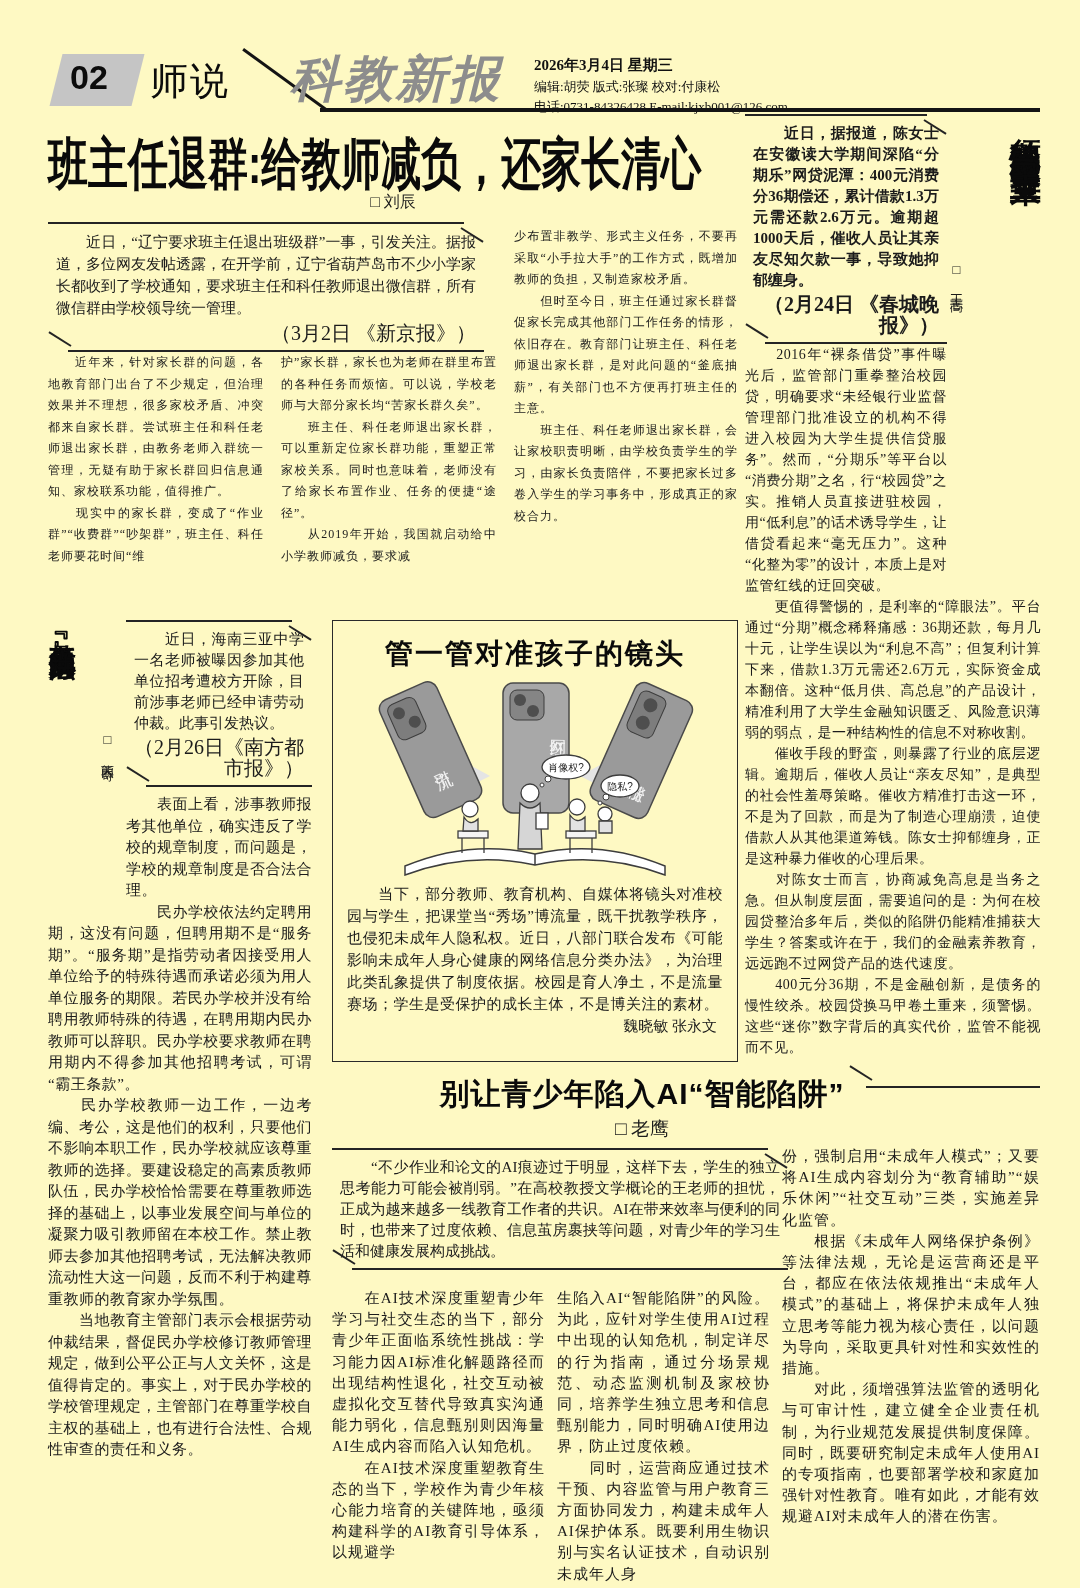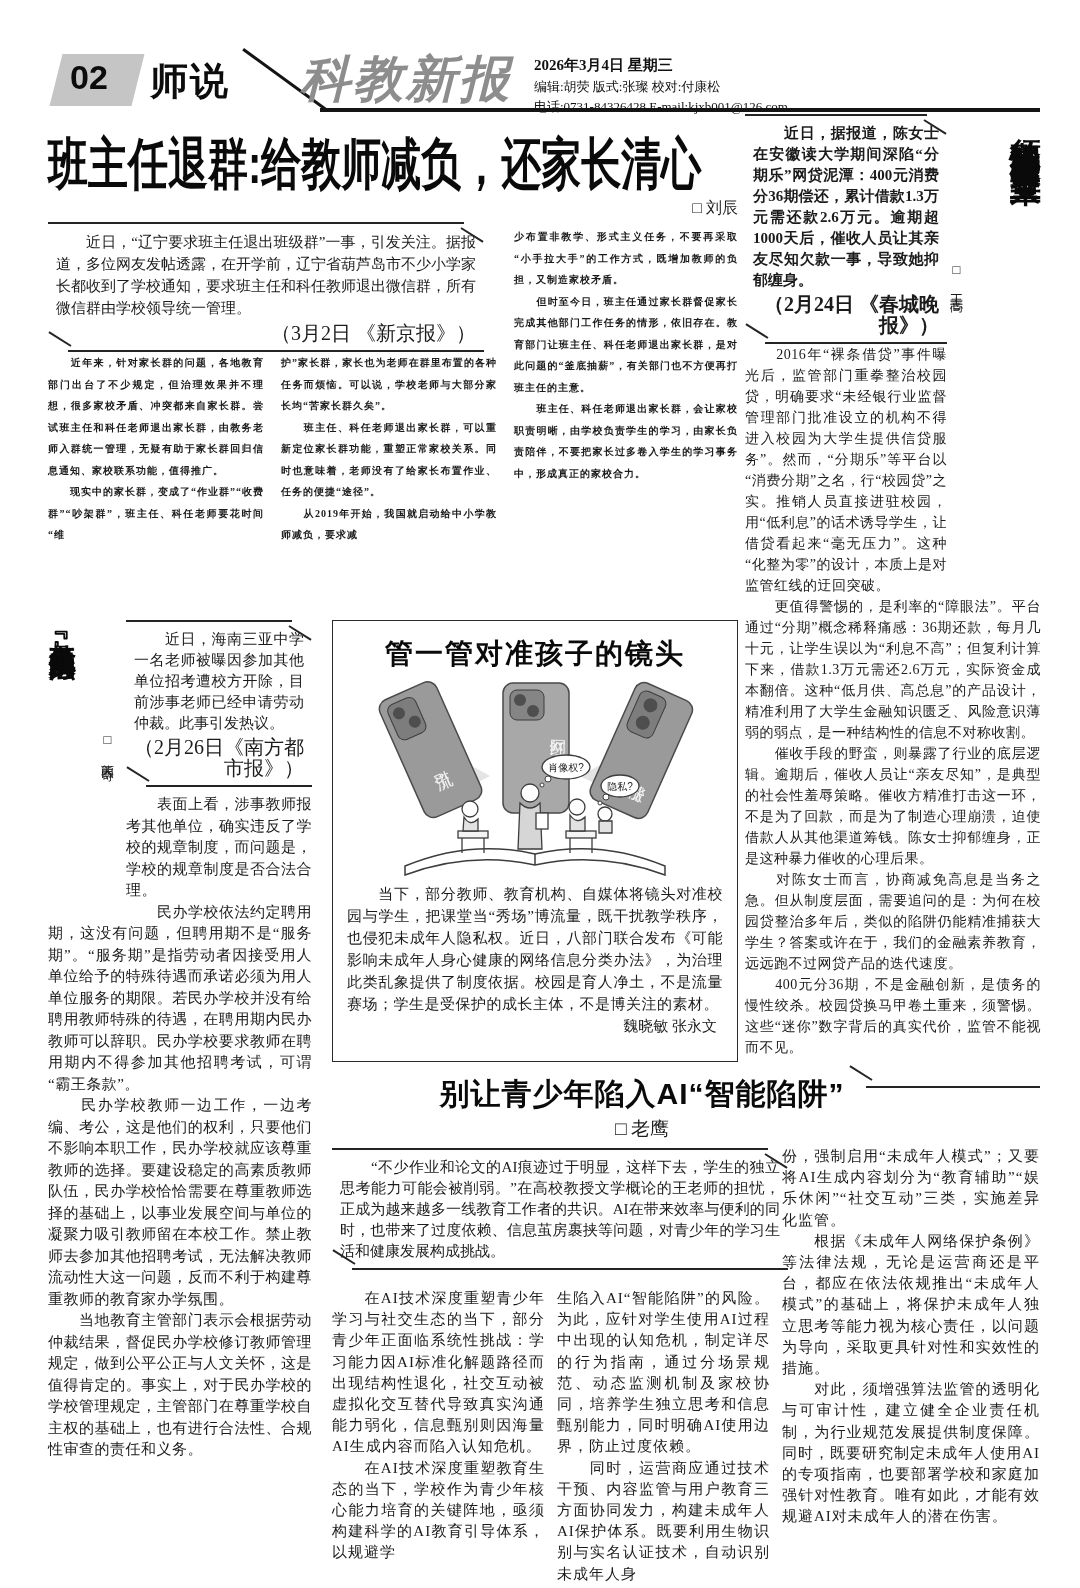--- a/index.html
+++ b/index.html
@@ -1,46 +1,46 @@
 <!DOCTYPE html>
 <html lang="zh"><head>
 <meta charset="utf-8">
 <style>
   html,body{margin:0;padding:0;background:#e8e8e6;}
-  .page{position:relative;width:1080px;height:1588px;margin:0 auto;background:#ffffff;color:#1b1b1b;
+  .page{position:relative;width:1080px;height:1588px;margin:0 auto;background:#fef9c3;color:#1b1b1b;
         font-family:"Liberation Serif","DejaVu Serif",serif;overflow:hidden;}
   .sans{font-family:"Liberation Sans","DejaVu Sans",sans-serif;}
 
   
   .hdr{position:absolute;left:48px;top:46px;width:992px;height:72px;}
   .pnum{position:absolute;left:8px;top:8px;width:82px;height:52px;background:#c5c5c5;transform:skewX(-14deg);}
   .pnum-label{position:absolute;left:22px;top:12px;font-size:34px;font-weight:900;color:#0c0c0c;}
-  .section-label{position:absolute;left:102px;top:10px;font-size:38px;font-weight:700;color:#0c0c0c;letter-spacing:2px;}
+  .section-label{position:absolute;left:102px;top:10px;font-size:38px;font-weight:400;color:#0c0c0c;letter-spacing:2px;}
   .hdr-diag{position:absolute;left:196px;top:2px;width:102px;height:3px;background:#141414;transform:rotate(36deg);transform-origin:left top;}
-  .masthead{position:absolute;left:252px;top:0px;font-size:50px;font-weight:700;font-style:italic;color:#8d8d8d;letter-spacing:3px;}
+  .masthead{position:absolute;left:242px;top:0px;font-size:50px;font-weight:700;font-style:italic;color:#8d8d8d;letter-spacing:3px;}
   .hdr-info{position:absolute;left:486px;top:8px;font-size:13px;line-height:1.55;color:#111;}
   .hdr-info .date{font-size:15px;font-weight:700;}
   .hdr-rule{position:absolute;left:272px;top:62px;width:720px;height:4px;background:#141414;}
 
   
   .flow{white-space:pre-wrap;text-align:justify;}
   .vtext{writing-mode:vertical-rl;}
   .src{display:block;text-align:right;font-size:20px;margin-top:3px;}
   .nbox{position:relative;padding:9px 8px 8px 8px;}
   .nline-t{position:absolute;left:0;top:0;right:20px;height:2px;background:#242424;}
   .ndiag-tr{position:absolute;right:-3px;top:5px;width:26px;height:2px;background:#242424;transform:rotate(32deg);transform-origin:left center;}
   .nline-b{position:absolute;left:20px;bottom:0;right:0;height:2px;background:#242424;}
   .ndiag-bl{position:absolute;left:-3px;bottom:5px;width:26px;height:2px;background:#242424;transform:rotate(32deg);transform-origin:right center;}
 
   
   .headline{position:absolute;left:48px;top:126px;width:692px;font-size:40px;font-weight:900;letter-spacing:0px;
             white-space:nowrap;transform:scaleY(1.4);transform-origin:left top;color:#0a0a0a;}
-  .lead-author{position:absolute;left:48px;top:198px;width:690px;text-align:right;font-size:16px;}
+  .lead-author{position:absolute;left:48px;top:192px;width:690px;text-align:center;font-size:16px;}
   .lead-intro{position:absolute;left:48px;top:222px;width:420px;font-size:15px;line-height:22px;}
-  .lead-col{position:absolute;font-size:10px;line-height:21.5px;letter-spacing:1px;font-weight:bold;}
+  .lead-col{position:absolute;font-size:12px;line-height:21.5px;letter-spacing:1px;}
   .col1{left:48px;top:352px;width:216px;height:260px;}
   .col2{left:281px;top:352px;width:216px;height:260px;}
   .col3{left:514px;top:226px;width:224px;height:388px;}
 
   
   .loan{position:absolute;left:745px;top:114px;width:296px;height:962px;}
   .loan-float{float:right;width:94px;height:452px;position:relative;}
   .loan-title{position:absolute;right:0;top:0;height:452px;font-size:31px;font-weight:900;line-height:1.0;letter-spacing:3px;color:#0a0a0a;}
   .loan-author{position:absolute;left:0;top:148px;font-size:13px;letter-spacing:2px;}
   .loan-intro{overflow:hidden;font-size:15px;line-height:21px;font-weight:bold;}

